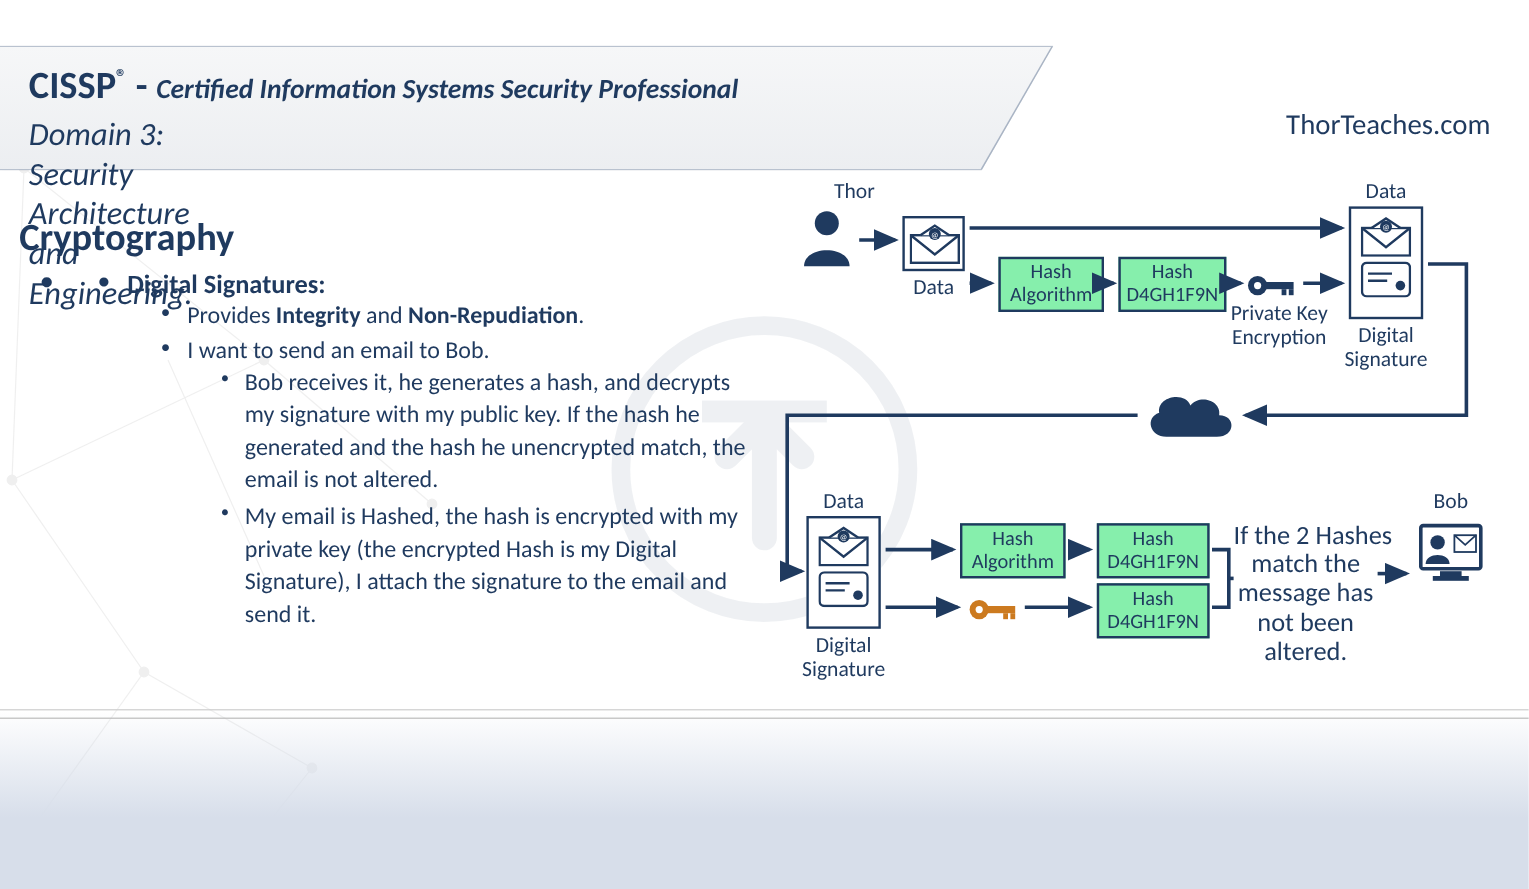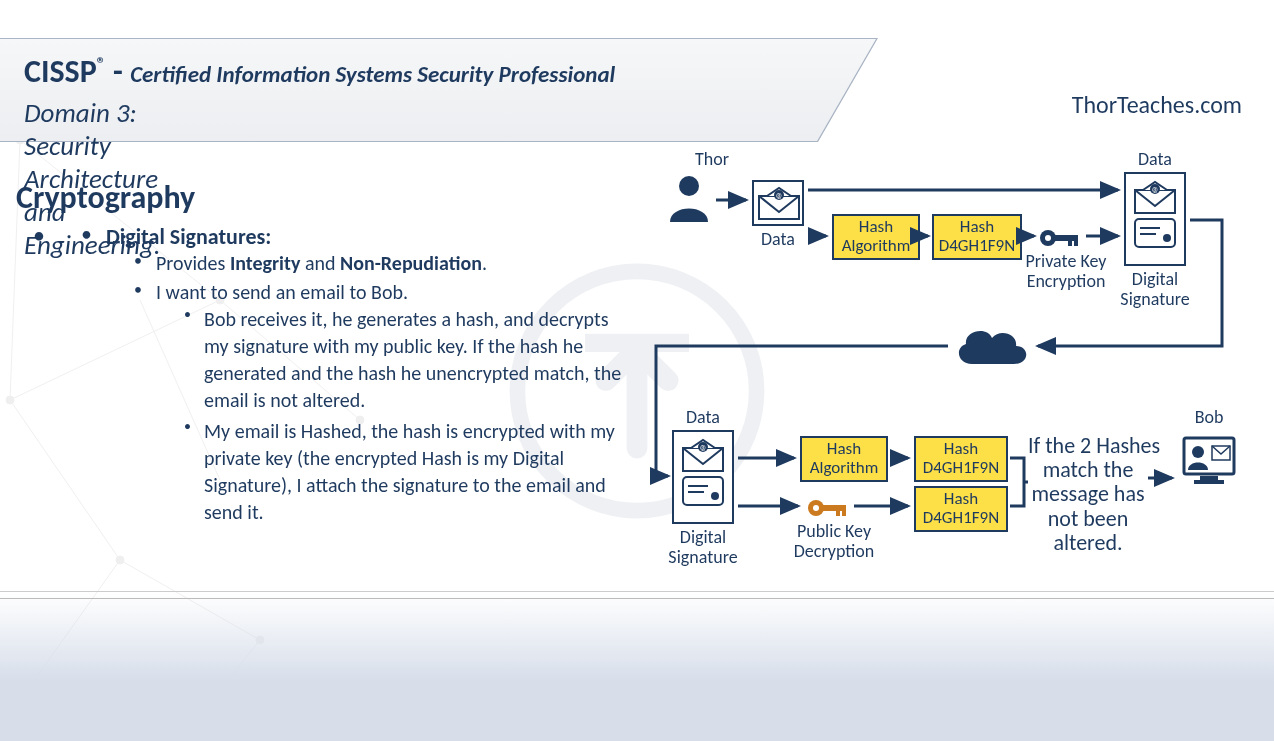--- a/index.html
+++ b/index.html
@@ -39,21 +39,21 @@
   ul.lvl3 > li::before { content: "•"; color: #1f3a5f; font-size: 16px; position: absolute; margin-left: -22px; }
   ul.lvl3 > li { font-size: 20px; font-weight: 400; color: #1f3a5f; position: relative; line-height: 1.35; margin-bottom: 2px; }
   ul.lvl4 { padding-left: 48px; }
   ul.lvl4 > li::before { content: "•"; color: #1f3a5f; font-size: 14px; position: absolute; margin-left: -20px; }
   ul.lvl4 > li { font-size: 20px; font-weight: 400; color: #1f3a5f; position: relative; line-height: 1.35; margin-bottom: 4px; }
   .b { font-weight: 700; }
 
   
   .diagram { position: absolute; left: 640px; top: 150px; width: 620px; height: 450px; z-index: 4; }
   .lbl { position: absolute; font-size: 18px; color: #1f3a5f; text-align: center; line-height: 1.1; }
-  .box { position: absolute; border: 2px solid #1f3a5f; background: #fde047; display: flex; align-items: center; justify-content: center; text-align: center; font-size: 17px; color: #1f3a5f; line-height: 1.1; }
+  .box { position: absolute; border: 2px solid #1f3a5f; background: #86efac; display: flex; align-items: center; justify-content: center; text-align: center; font-size: 17px; color: #1f3a5f; line-height: 1.1; }
   .pkg { position: absolute; border: 2px solid #1f3a5f; background: #fff; padding: 4px; }
   .arrow-line { stroke: #1f3a5f; stroke-width: 3; fill: none; }
 
   
   .person { width: 46px; height: 48px; }
   .env { width: 42px; height: 34px; }
   .sig { width: 42px; height: 30px; }
   .keyi { width: 44px; height: 24px; }
   .cloud { width: 80px; height: 44px; fill:#1f3a5f;}
   .monitor { width: 60px; height: 56px; }
@@ -208,22 +208,20 @@
   <div class="box" style="left:160px; top:286px; width:88px; height:46px; white-space:pre;">Hash
 Algorithm</div>
 
   <svg class="keyi" style="position:absolute; left:166px; top:346px; fill:#cc7a1f;" viewBox="0 0 44 24">
       <circle cx="10" cy="12" r="8" fill="#cc7a1f"></circle>
       <circle cx="10" cy="12" r="3" fill="#fff"></circle>
       <rect x="16" y="9" width="24" height="6" fill="#cc7a1f"></rect>
       <rect x="30" y="15" width="4" height="5" fill="#cc7a1f"></rect>
       <rect x="36" y="15" width="4" height="5" fill="#cc7a1f"></rect>
     </svg>
-  <div class="lbl" style="left:146px; top:372px; width:96px; white-space:pre;">Public Key
-Decryption</div>
 
   <div class="box" style="left:274px; top:286px; width:94px; height:46px; white-space:pre;">Hash
 D4GH1F9N</div>
   <div class="box" style="left:274px; top:336px; width:94px; height:46px; white-space:pre;">Hash
 D4GH1F9N</div>
 
   <div class="lbl" style="left:388px; top:284px; width:120px; white-space:pre; font-size:22px;">If the 2 Hashes
 match the
 message has
 not been

